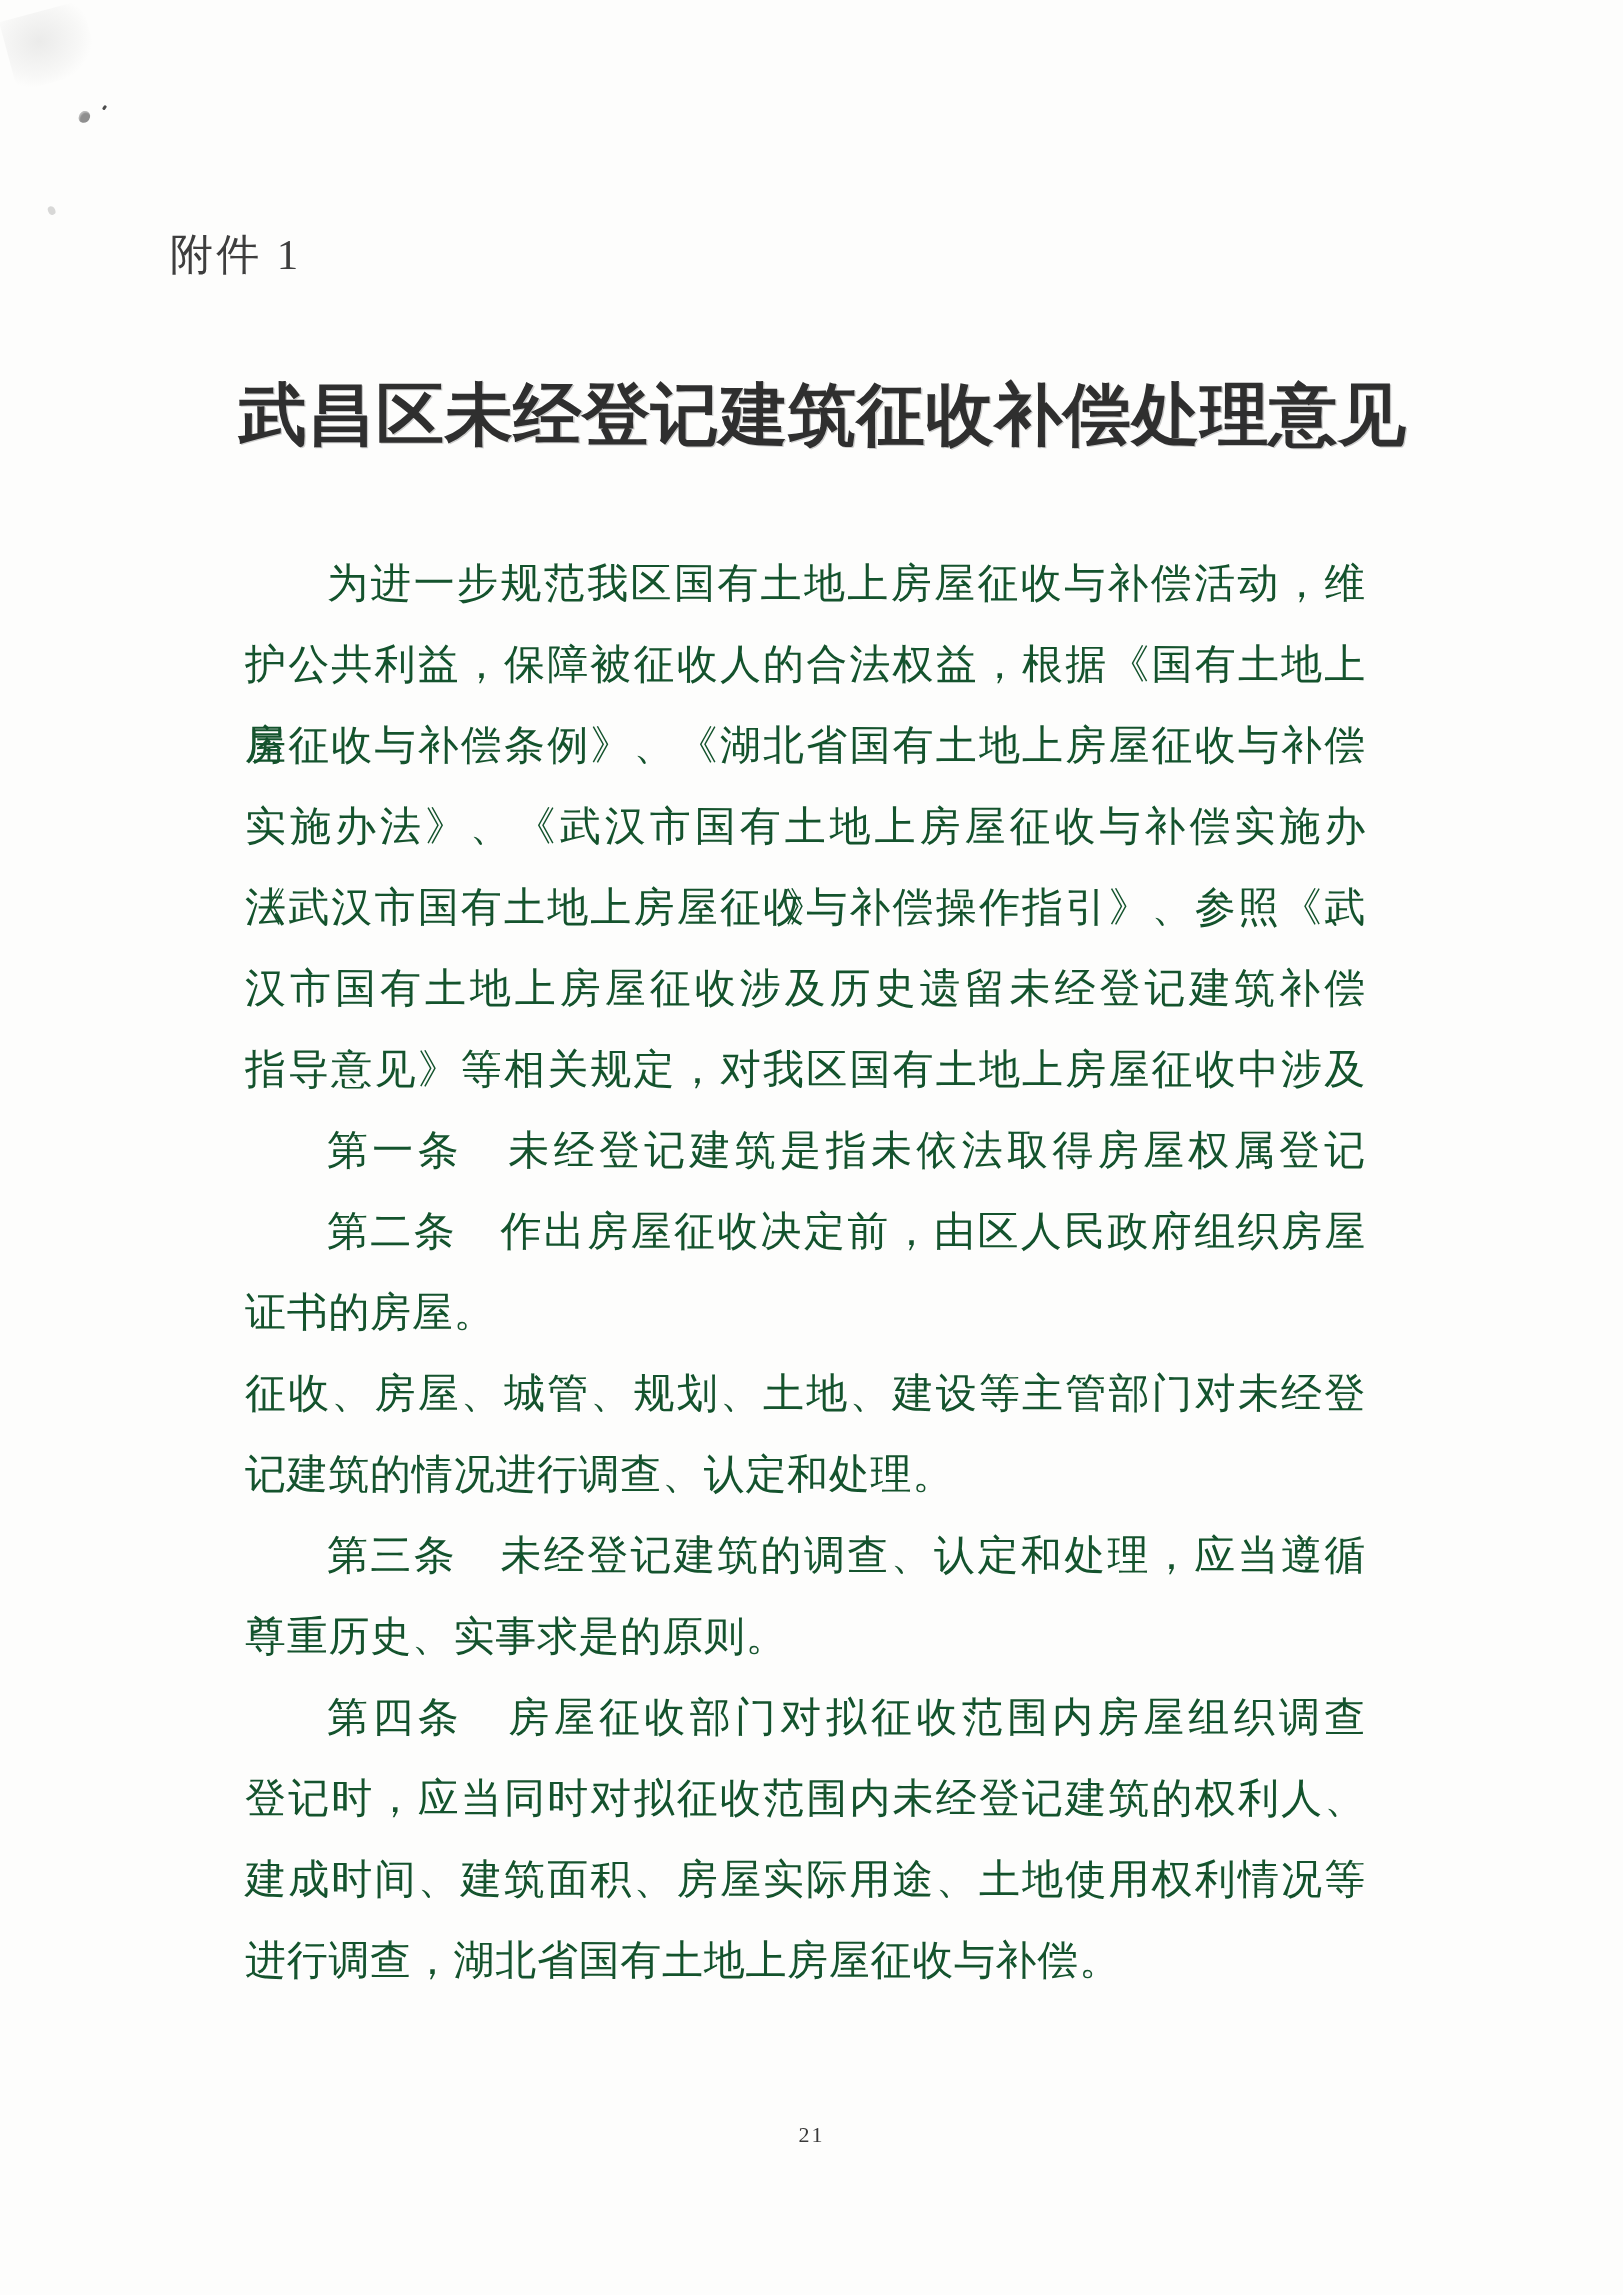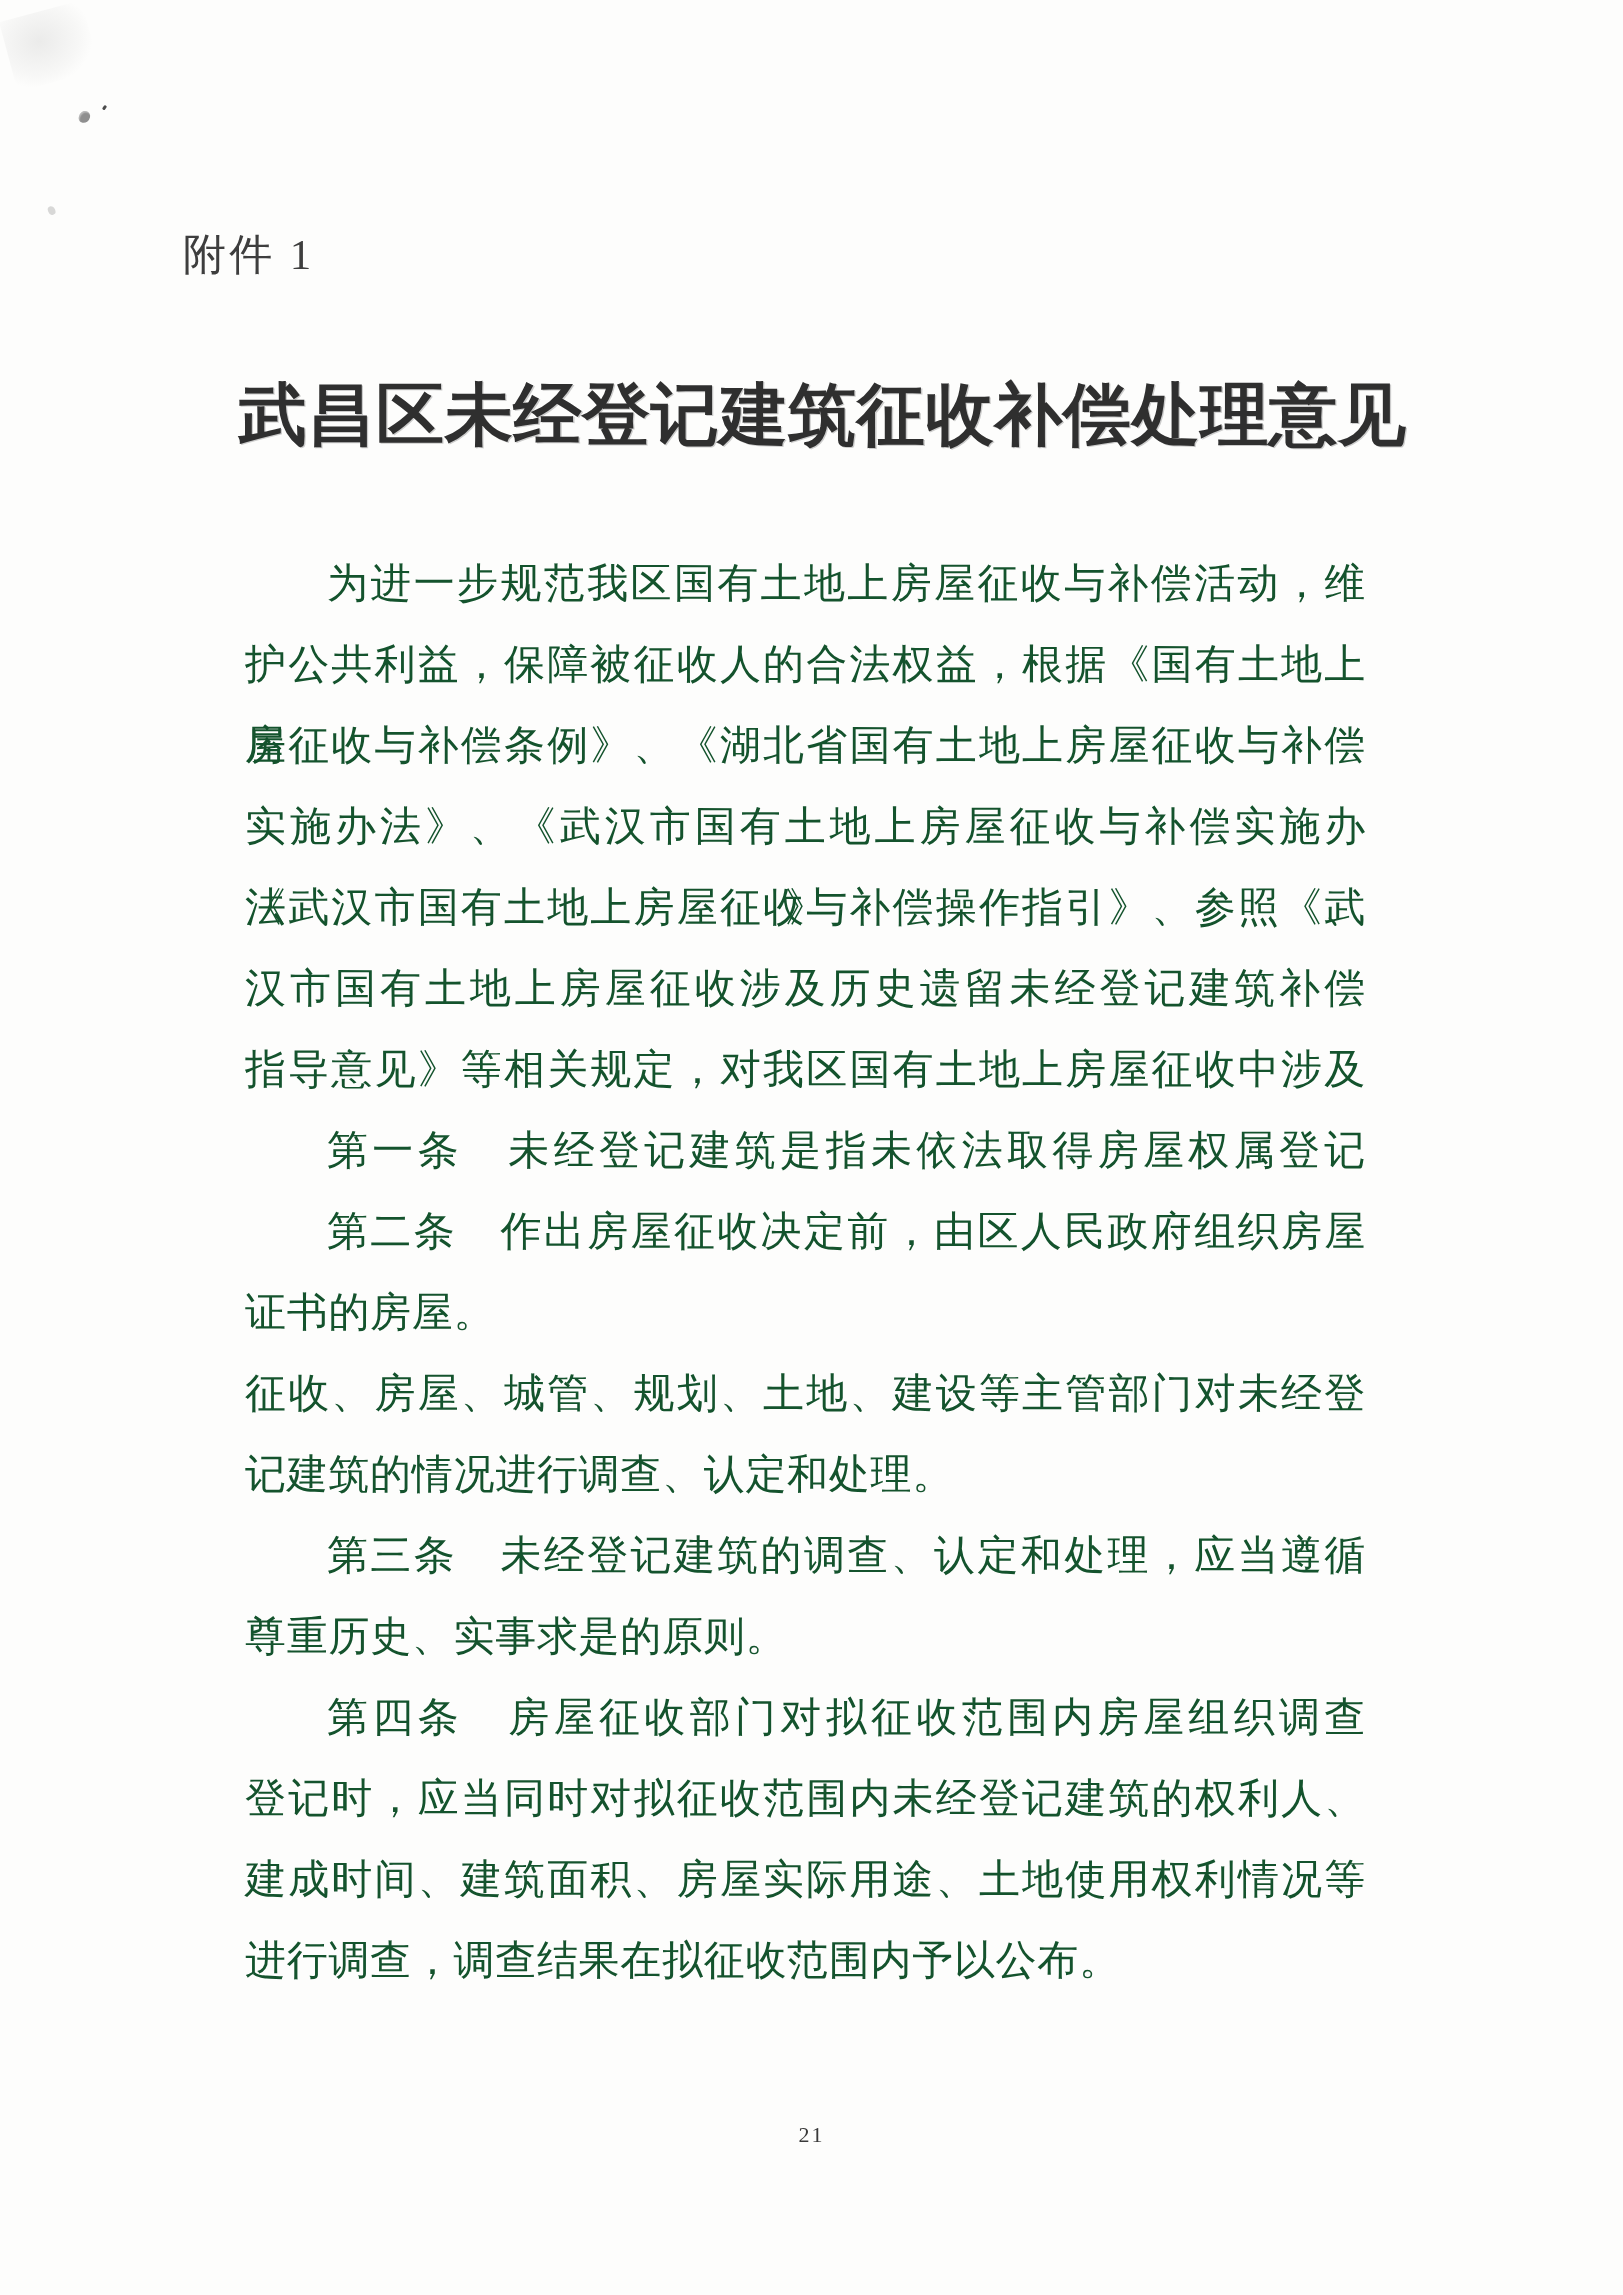--- a/index.html
+++ b/index.html
@@ -38,21 +38,21 @@
   .speck2 {
     position: absolute; left: 48px; top: 206px;
     width: 7.2px; height: 8.5px;
     background: rgba(145,145,145,0.35);
     border-radius: 50% 60% 45% 55%;
     transform: rotate(-20deg);
   }
 
   .attachment {
     position: absolute;
-    left: 183px; top: 226px;
+    left: 170px; top: 226px;
     font-size: 43px;
     letter-spacing: 3.3px;
     color: #3e3e3e;
   }
 
   .title {
     position: absolute;
     left: 0; top: 359px;
     width: 1623px;
     margin: 11px;
@@ -119,19 +119,19 @@
     <p class="line indent">第一条　未经登记建筑是指未依法取得房屋权属登记</p>
     <p class="line indent">第二条　作出房屋征收决定前，由区人民政府组织房屋</p>
     <p class="line pend">证书的房屋。</p>
     <p class="line">征收、房屋、城管、规划、土地、建设等主管部门对未经登</p>
     <p class="line pend">记建筑的情况进行调查、认定和处理。</p>
     <p class="line indent">第三条　未经登记建筑的调查、认定和处理，应当遵循</p>
     <p class="line pend">尊重历史、实事求是的原则。</p>
     <p class="line indent">第四条　房屋征收部门对拟征收范围内房屋组织调查</p>
     <p class="line">登记时，应当同时对拟征收范围内未经登记建筑的权利人、</p>
     <p class="line">建成时间、建筑面积、房屋实际用途、土地使用权利情况等</p>
-    <p class="line pend">进行调查，调查结果在拟征收范围内予以公布。</p>
+    <p class="line pend">进行调查，湖北省国有土地上房屋征收与补偿。</p>
   </div>
 
   <div class="pagenum">21</div>
 
 </div>
 
 
 </body></html>

